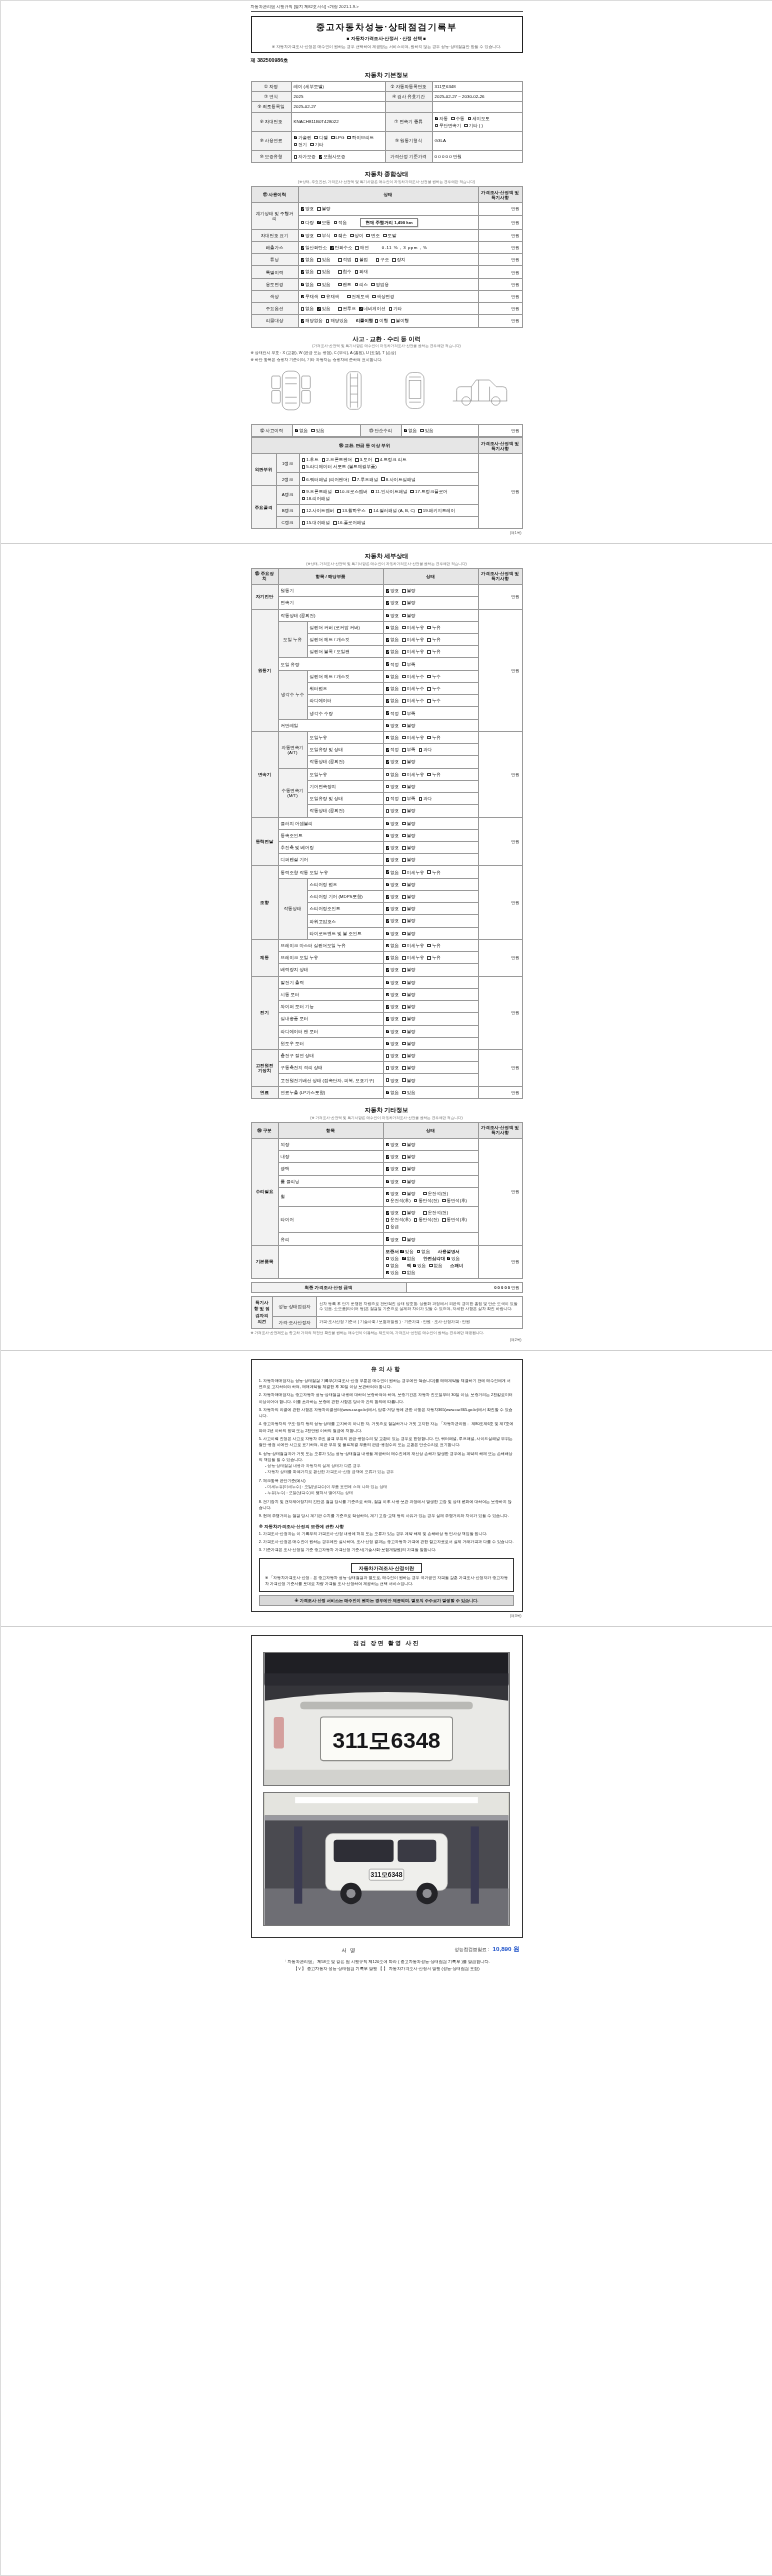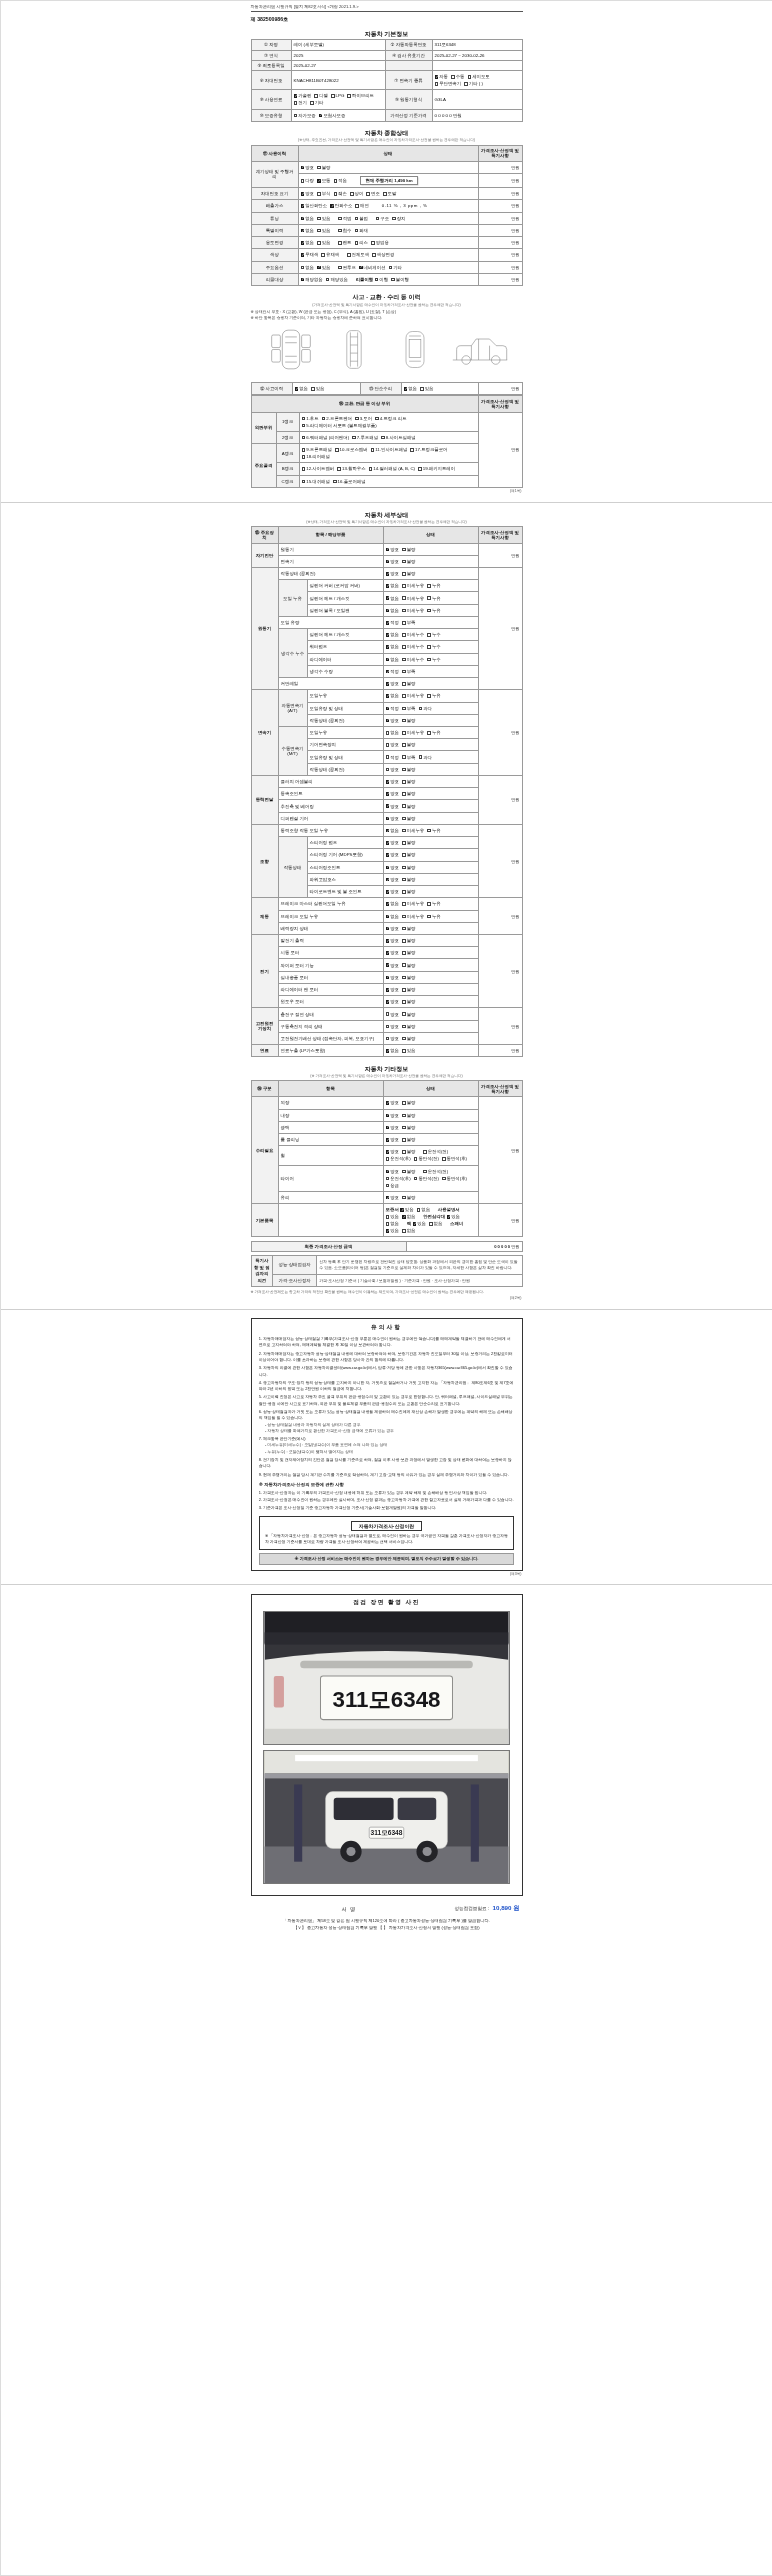--- a/index.html
+++ b/index.html
@@ -62,20 +62,25 @@
 </style>
 </head>
 <body>
 
 <div class="canvas">
 
   <div class="doc">
     <div class="formref">자동차관리법 시행규칙 [별지 제82호서식] &lt;개정 2021.1.9.&gt;</div>
     <div class="toprule"></div>
 
+    <div class="titlebox">
+      <div class="main-title">중고자동차성능·상태점검기록부</div>
+      <div class="sub-title">■ 자동차가격조사·산정서 · 산정 선택 ■</div>
+      <div class="title-note">※ 자동차가격조사·산정은 매수인이 원하는 경우 선택하여 제공받는 서비스이며, 원하지 않는 경우 성능·상태점검만 받을 수 있습니다.</div>
+    </div>
     <div class="docno">제 382500986호</div>
 
     <div class="sec-title">자동차 기본정보</div>
     <table>
       <colgroup>
           <col style="width:40px">
           <col style="width:94px">
           <col style="width:47px">
           <col>
         </colgroup>

